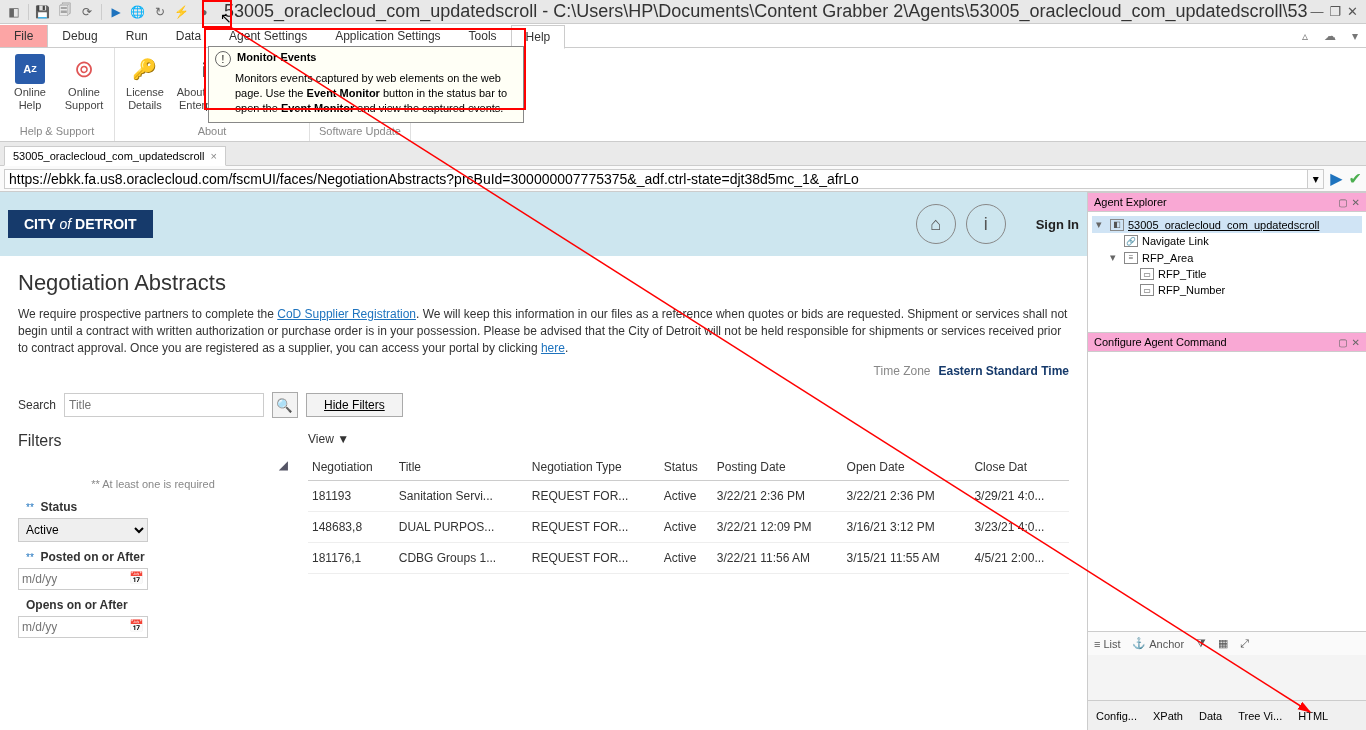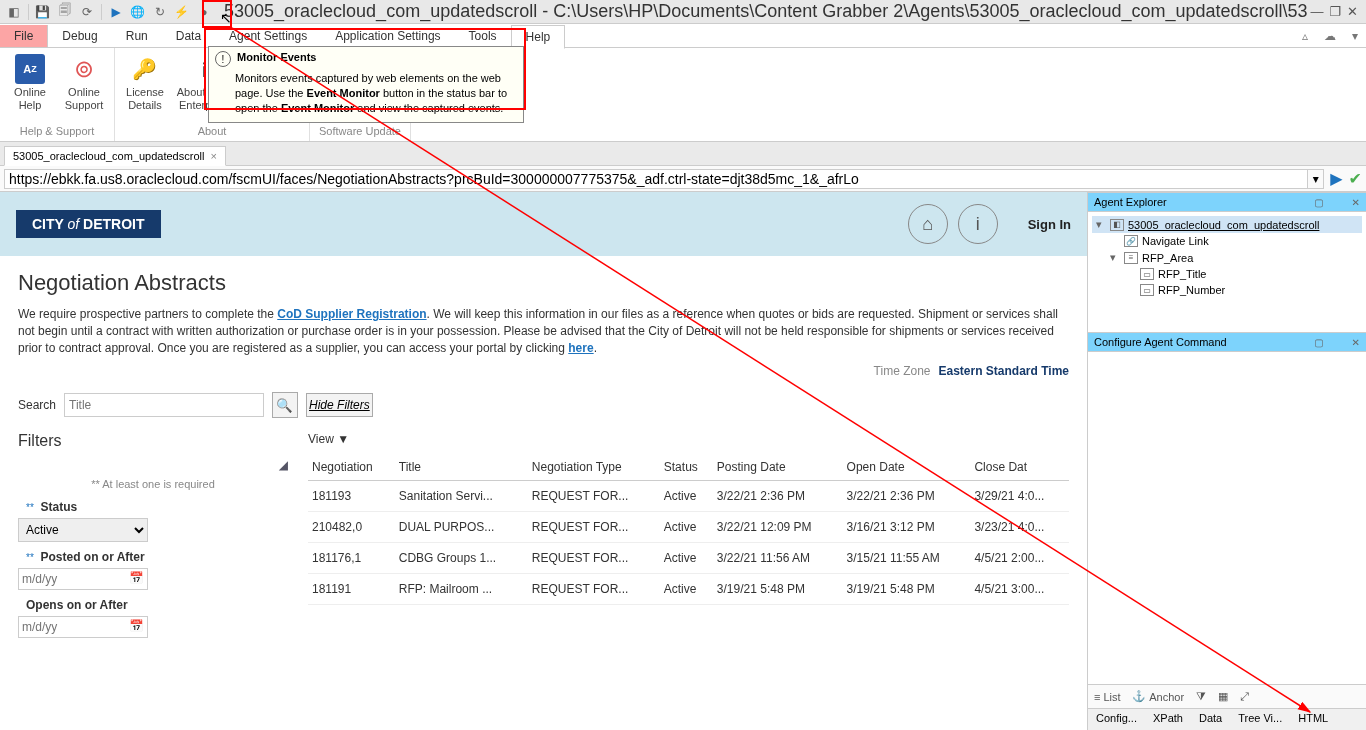--- a/index.html
+++ b/index.html
@@ -41,75 +41,75 @@
 .urlrow .dd { width: 16px; height: 20px; border: 1px solid #ccc; border-left: none; display: flex; align-items: center; justify-content: center; cursor: pointer; margin-left:-6px;}
 .urlrow .go { font-size: 16px; color: #1e73be; cursor: pointer; }
 .urlrow .ok { font-size: 16px; color: #4caf50; cursor: pointer; }
 
 
 .main { display: flex; height: 538px; }
 .browser-pane { flex: 1; background: #fff; overflow: auto; border-right: 1px solid #ccc; position: relative; }
 .side-pane { width: 278px; display: flex; flex-direction: column; background: #f4f4f4; }
 
 
-.oracle-top { background: #cde6ef; padding: 12px 16px; display: flex; align-items: center; }
+.oracle-top { background: #cde6ef; padding: 12px 8px; display: flex; align-items: center; }
 .brand { background: #163a6b; color: #fff; font-size: 14px; padding: 6px 16px; font-weight: bold; }
 .brand span.of { font-weight: normal; font-style: italic; }
 .oracle-top .sp { flex: 1; }
 .oracle-top .oico { width: 40px; height: 40px; border: 1px solid #888; border-radius: 50%; display: flex; align-items: center; justify-content: center; color: #555; margin-left: 10px; cursor: pointer; font-size: 18px;}
 .oracle-top .signin { margin-left: 30px; font-size: 13px; font-weight: bold; color: #222; cursor: pointer; }
 
 .oracle-body { padding: 14px 18px; color: #333; }
 .oracle-body h1 { font-size: 22px; font-weight: normal; margin-bottom: 10px; }
 .oracle-body p { font-size: 12px; line-height: 1.4; }
-.oracle-body a { color: #1e73be; text-decoration: underline; font-weight: bold; }
+.oracle-body a { color: #1e73be; text-decoration: underline; }
 .tz { text-align: right; font-size: 12px; margin-top: 8px; }
 .tz .k { color: #888; margin-right: 8px;}
 .tz .v { color: #163a6b; font-weight: bold; }
 
 .searchrow { display: flex; align-items: center; gap: 8px; margin-top: 14px; }
 .searchrow label { font-size: 12px; }
 .searchrow input { width: 200px; padding: 4px; border: 1px solid #ccc; font-size: 12px; }
 .searchrow .sbtn { width: 26px; height: 26px; border: 1px solid #aaa; background: #f3f3f3; cursor: pointer; }
-.searchrow .hide { padding: 4px 2px; border: 1px solid #aaa; background: #f3f3f3; cursor: pointer; font-size: 12px; text-decoration: underline; font-style: italic; }
+.searchrow .hide { padding: 4px 17px; border: 1px solid #aaa; background: #f3f3f3; cursor: pointer; font-size: 12px; text-decoration: underline; }
 
 .lower { display: flex; margin-top: 14px; gap: 20px; }
 .filters { width: 270px; font-size: 12px; }
 .filters h3 { font-size: 16px; font-weight: normal; margin-bottom: 8px; }
 .filters .req { color: #888; text-align: center; font-size: 11px; margin: 6px 0 10px; }
 .filters .flbl { margin: 8px 8px 4px; }
 .filters .stars { color: #1e73be; font-size: 10px; }
 .filters select, .filters input { width: 130px; padding: 3px; border: 1px solid #ccc; font-size: 12px; }
 .filters .dateinp { position: relative; display: inline-block;}
 .filters .cal { position: absolute; right: 4px; top: 3px; color: #888; font-size: 12px;}
 
 .results { flex: 1; }
 .viewrow { font-size: 12px; margin-bottom: 8px; }
 .viewrow .dd2 { cursor: pointer; }
 table.neg { width: 100%; border-collapse: collapse; font-size: 12px; }
 table.neg th { text-align: left; padding: 6px 4px; border-bottom: 1px solid #ccc; font-weight: normal; }
 table.neg td { padding: 8px 4px; border-bottom: 1px solid #eee; white-space: nowrap; overflow: hidden; text-overflow: ellipsis; max-width: 110px;}
 
 
-.panel-hdr { background: #7dd3fc; padding: 3px 6px; font-size: 11px; display: flex; align-items: center; border-bottom: 1px solid #ccc; border-top: 1px solid #ccc; gap: 24px;}
+.panel-hdr { background: #f9a8d4; padding: 3px 6px; font-size: 11px; display: flex; align-items: center; border-bottom: 1px solid #ccc; border-top: 1px solid #ccc;}
 .panel-hdr .sp { flex: 1; }
 .panel-hdr .pico { cursor: pointer; margin-left: 4px; color: #666; font-size: 10px;}
 .tree { padding: 4px; font-size: 11px; background: #fff; }
 .tree .node { padding: 2px 0 2px 4px; display: flex; align-items: center; gap: 4px; }
 .tree .node.sel { background: #d0e4f5; }
 .tree .ind1 { padding-left: 18px; }
 .tree .ind2 { padding-left: 34px; }
 .tree .tg { color: #666; width: 10px; display: inline-block; }
 .tree .tico { width: 14px; height: 12px; border: 1px solid #888; font-size: 8px; display: inline-flex; align-items: center; justify-content: center; color: #555; }
 
 .cfgbody { flex: 1; background: #fff; }
 
 .side-tools { height: 24px; border-top: 1px solid #ccc; display: flex; align-items: center; font-size: 11px; background: #fafafa; }
 .side-tools .tool { padding: 0 6px; cursor: pointer; color: #555; display: flex; align-items: center; gap: 3px; }
-.side-tabs { height: 22px; border-top: 1px solid #ccc; display: flex; align-items: flex-start; font-size: 11px; background: #f0f0f0; }
+.side-tabs { height: 30px; border-top: 1px solid #ccc; display: flex; align-items: center; font-size: 11px; background: #f0f0f0; margin-top: 45px; }
 .side-tabs .stab { padding: 3px 8px; cursor: pointer; }
 
 
 .tooltip { position: absolute; left: 208px; top: 46px; width: 316px; background: #fffff6; border: 1px solid #888; font-size: 11px; z-index: 50; }
 .tooltip .tthdr { display: flex; gap: 6px; padding: 4px 6px 0; }
 .tooltip .ttico { width: 16px; height: 16px; border: 1px solid #666; border-radius: 50%; display: flex; align-items: center; justify-content: center; font-size: 10px; }
 .tooltip .ttl { font-weight: bold; }
 .tooltip .ttbody { padding: 4px 6px 6px 26px; line-height: 1.35; }
 
 
@@ -276,46 +276,37 @@
                 <tr>
                   <td>181193</td>
                   <td>Sanitation Servi...</td>
                   <td>REQUEST FOR...</td>
                   <td>Active</td>
                   <td>3/22/21 2:36 PM</td>
                   <td>3/22/21 2:36 PM</td>
                   <td>3/29/21 4:0...</td>
                 </tr>
                 <tr>
-                  <td>210482,0</td>
+                  <td>148683,8</td>
                   <td>DUAL PURPOS...</td>
                   <td>REQUEST FOR...</td>
                   <td>Active</td>
                   <td>3/22/21 12:09 PM</td>
                   <td>3/16/21 3:12 PM</td>
                   <td>3/23/21 4:0...</td>
                 </tr>
                 <tr>
                   <td>181176,1</td>
                   <td>CDBG Groups 1...</td>
                   <td>REQUEST FOR...</td>
                   <td>Active</td>
                   <td>3/22/21 11:56 AM</td>
                   <td>3/15/21 11:55 AM</td>
                   <td>4/5/21 2:00...</td>
                 </tr>
-                <tr>
-                  <td>181191</td>
-                  <td>RFP: Mailroom ...</td>
-                  <td>REQUEST FOR...</td>
-                  <td>Active</td>
-                  <td>3/19/21 5:48 PM</td>
-                  <td>3/19/21 5:48 PM</td>
-                  <td>4/5/21 3:00...</td>
-                </tr>
               </tbody>
           </table>
         </div>
       </div>
     </div>
   </div>
 
   <div class="side-pane">
     <div class="panel-hdr">
       <span>Agent Explorer</span>

